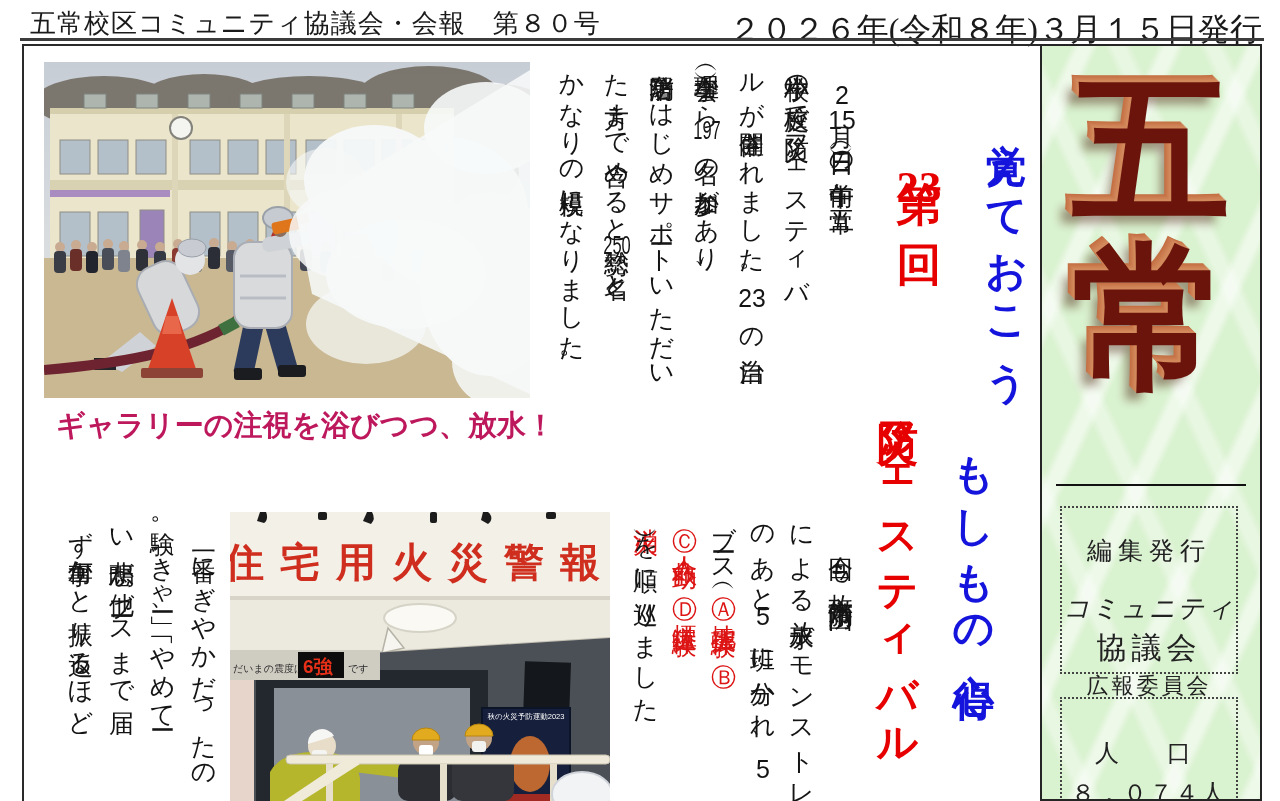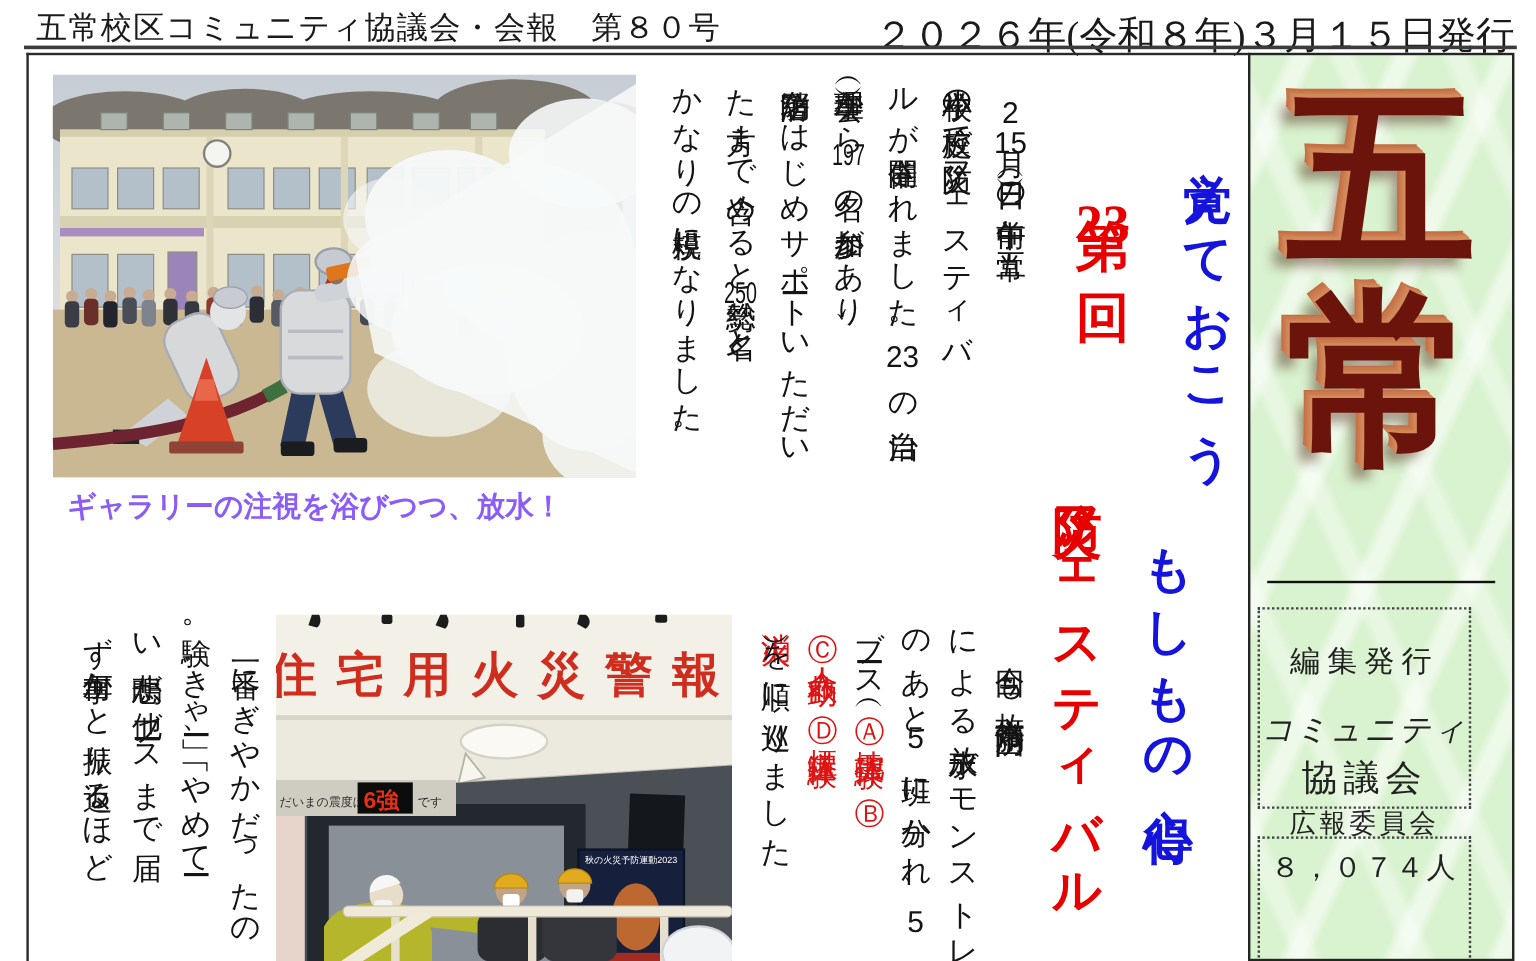--- a/index.html
+++ b/index.html
@@ -13,21 +13,21 @@
 
   
   .frame-top{position:absolute;left:22px;top:44px;width:1020px;height:2px;background:#2a2a2a;}
   .frame-left{position:absolute;left:22px;top:44px;width:2px;height:757px;background:#2a2a2a;}
 
   
   .photo{position:absolute;display:block;overflow:hidden;}
   #photo1{left:44px;top:62px;width:486px;height:336px;}
   #photo2{left:230px;top:512px;width:380px;height:289px;}
   .caption{position:absolute;left:56px;top:406px;font-family:"Liberation Sans","DejaVu Sans",sans-serif;
-           font-weight:600;font-size:24px;color:#8b5cf6;white-space:nowrap;}
+           font-weight:600;font-size:29px;color:#be185d;white-space:nowrap;}
 
   
   .vblock{position:absolute;writing-mode:vertical-rl;text-orientation:mixed;
           font-family:"Liberation Sans","DejaVu Sans",sans-serif;color:#141414;overflow:hidden;}
   .vblock p{margin:0;padding:0;}
   #art1{left:540px;top:56px;width:324px;height:414px;font-size:25px;letter-spacing:.5px;}
   #art1 p{line-height:45px;}
   #art2{left:612px;top:508px;width:248px;height:293px;font-size:25px;letter-spacing:3px;}
   #art2 p{line-height:39px;}
   #art3{left:50px;top:512px;width:174px;height:289px;font-size:25px;letter-spacing:1px;}
@@ -52,21 +52,21 @@
           #d9f2cf;}
   .wordart{position:absolute;left:0;width:100%;text-align:center;
            font-family:"Liberation Serif","DejaVu Serif",serif;font-weight:bold;
            font-size:158px;line-height:160px;color:#6b140c;
            text-shadow:-1px -1px 0 #d28a5c,-2px -2px 0 #d28a5c,-3px -3px 0 #d08457,
                        -4px -4px 0 #cd7f52,-5px -5px 0 #ca7a4e,-6px -6px 0 #c77549,
                        -7px -7px 0 #c47044,-11px 7px 10px rgba(70,25,8,.45);}
   #wa-go{top:26px;}
   #wa-jo{top:194px;}
   #panel-sep{position:absolute;left:14px;right:14px;top:438px;height:2px;background:#111;}
-  .dotted-box{position:absolute;left:6px;width:178px;box-sizing:border-box;border:2px dotted #444;
+  .dotted-box{position:absolute;left:18px;width:178px;box-sizing:border-box;border:2px dotted #444;
               text-align:center;font-family:"Liberation Serif","DejaVu Serif",serif;color:#222;}
   #edit-box{top:460px;height:168px;}
   #pop-box{top:651px;height:152px;}
   #edit-box .l1{margin-top:26px;font-size:25px;letter-spacing:6px;}
   #edit-box .l2{margin-top:24px;font-size:26px;letter-spacing:2px;font-style:italic;}
   #edit-box .l3{margin-top:2px;font-size:30px;letter-spacing:5px;}
   #edit-box .l4{margin-top:2px;font-size:22px;letter-spacing:3px;text-align:center;}
   #pop-box .l1{margin-top:38px;font-size:24px;letter-spacing:12px;}
   #pop-box .l2{margin-top:8px;font-size:24px;letter-spacing:2px;}
 </style>
@@ -314,17 +314,18 @@
     <div id="wa-go" class="wordart">五</div>
     <div id="wa-jo" class="wordart">常</div>
     <div id="panel-sep"></div>
     <div id="edit-box" class="dotted-box">
       <div class="l1">編集発行</div>
       <div class="l2">コミュニティ</div>
       <div class="l3">協議会</div>
       <div class="l4">広報委員会</div>
     </div>
     <div id="pop-box" class="dotted-box">
+      <div class="l1">人　口</div>
       <div class="l2">８，０７４人</div>
     </div>
   </div>
 
 </div>
 
 </body></html>

